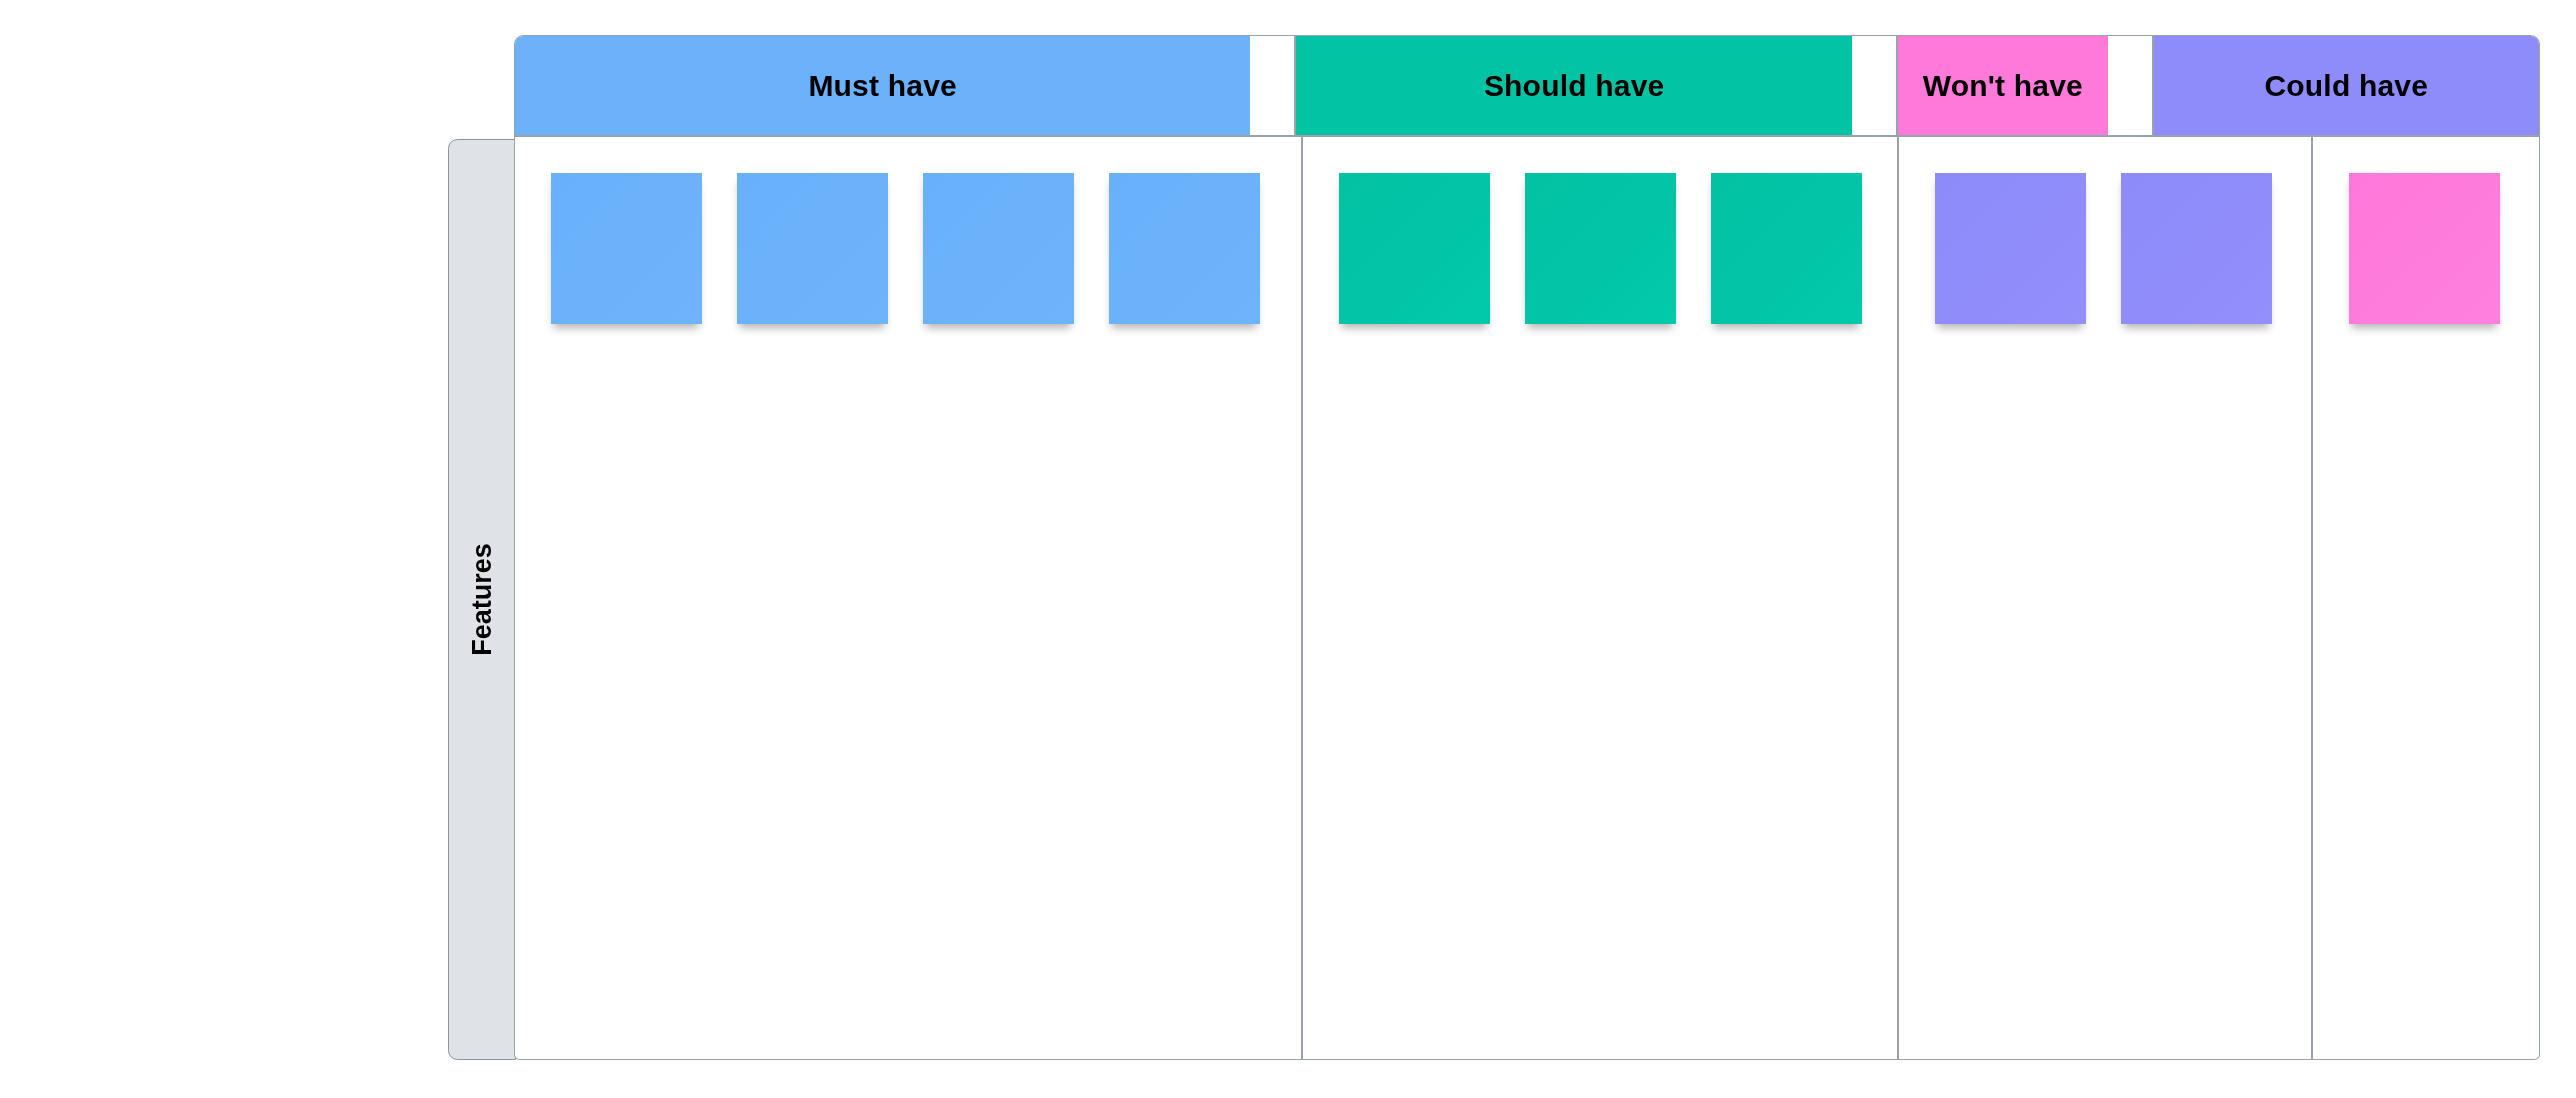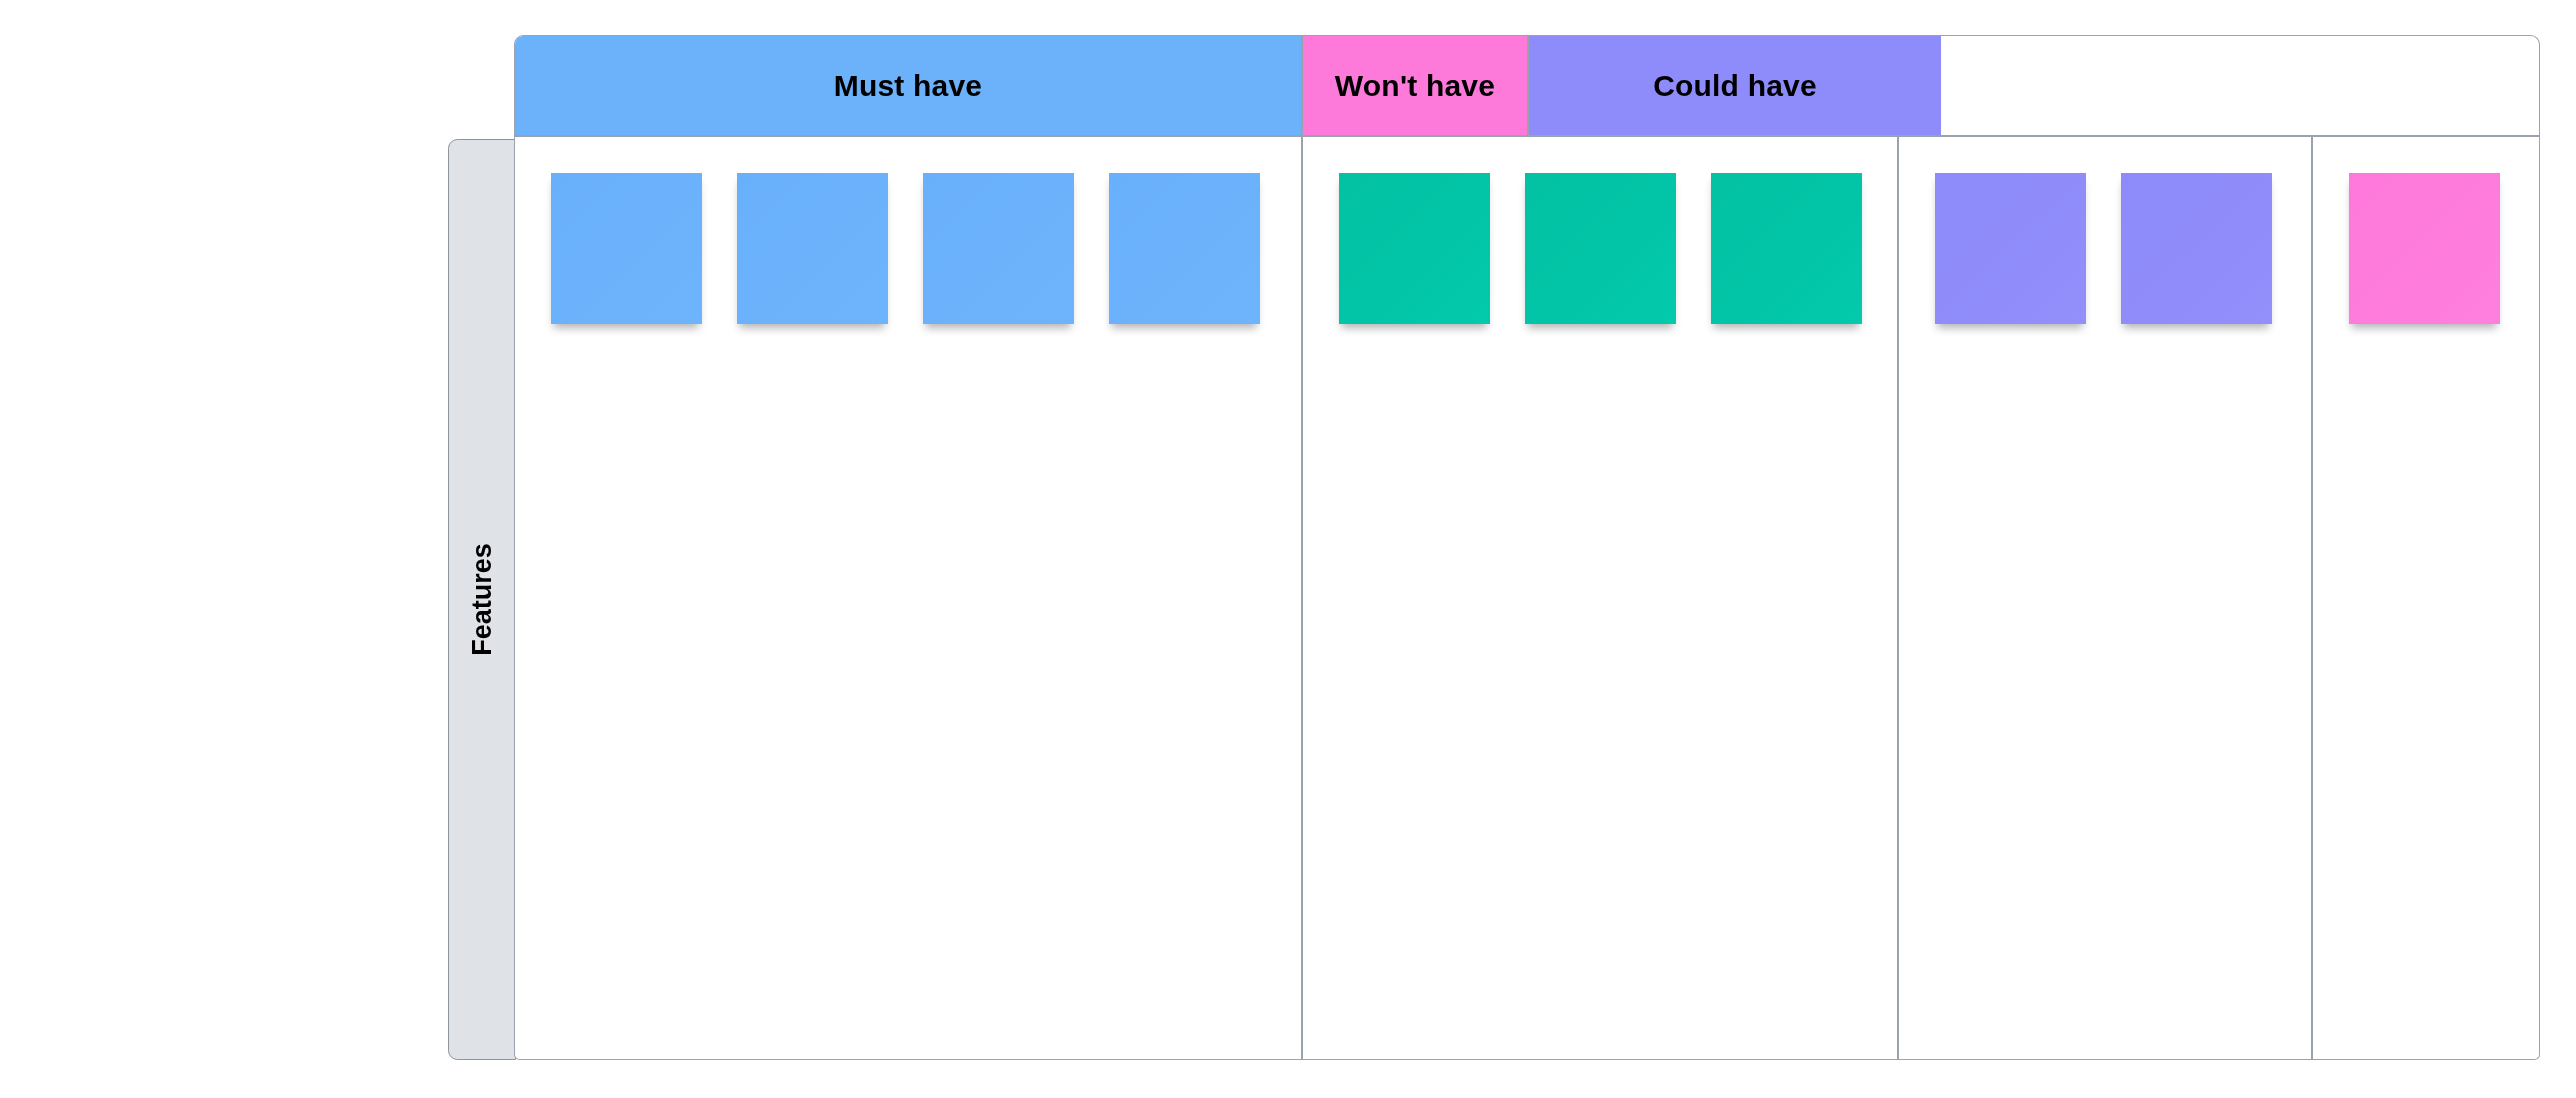--- a/index.html
+++ b/index.html
@@ -30,20 +30,21 @@
     left: 514px;
     top: 35px;
     width: 2026px;
     height: 102px;
     display: flex;
     border-radius: 9.4px 9.4px 0 0;
     overflow: hidden;
     box-sizing: border-box;
     border: 1.9px solid #9aa3ad;
     border-bottom: 2.8px solid #9aa3ad;
+    gap: 44px;
   }
   .header-cell {
     display: flex;
     align-items: center;
     justify-content: center;
     box-sizing: border-box;
     height: 100%;
     position: relative;
   }
   .header-cell + .header-cell {
@@ -135,20 +136,23 @@
 <body>
 
 <div id="board">
 
   <div class="header-row">
 
     <div class="header-cell hc-must">
       <span class="hdr-label">Must have</span>
     </div>
 
+    <div class="header-cell hc-should">
+      <span class="hdr-label">Should have</span>
+    </div>
 
     <div class="header-cell hc-wont">
       <span class="hdr-label">Won't have</span>
     </div>
 
     <div class="header-cell hc-could">
       <span class="hdr-label">Could have</span>
     </div>
 
   </div>

